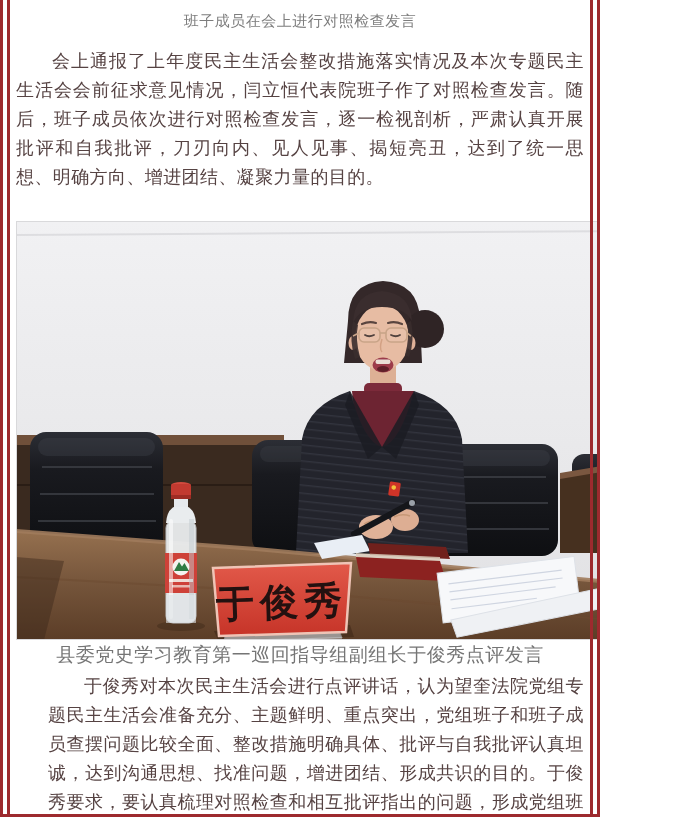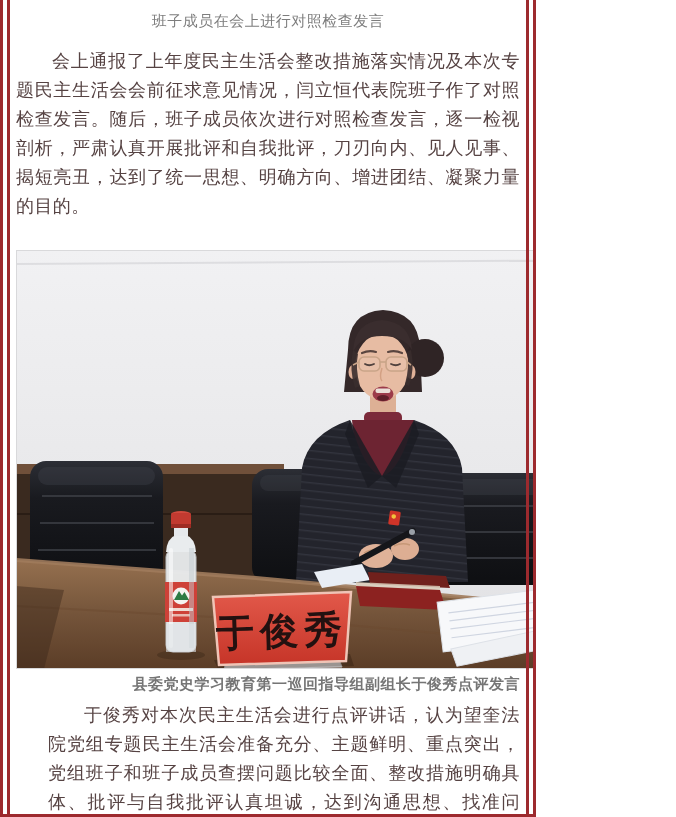--- a/index.html
+++ b/index.html
@@ -1,26 +1,26 @@
 <!DOCTYPE html>
 <html><head>
 <meta charset="utf-8">
 <style>
   html,body{margin:0;padding:0;background:#ffffff;}
   body{width:676px;height:817px;font-family:"Liberation Sans","DejaVu Sans",sans-serif;}
-  .page{position:relative;width:536px;height:817px;background:#fff;overflow:hidden;}
+  .page{position:relative;width:600px;height:817px;background:#fff;overflow:hidden;}
   .frame-outer{position:absolute;inset:0;border-left:3px solid #9d2a2e;border-right:3px solid #9d2a2e;border-bottom:3px solid #9d2a2e;pointer-events:none;z-index:5;}
   .frame-inner{position:absolute;top:0;bottom:0;left:7px;right:7px;border-left:3px solid #9d2a2e;border-right:3px solid #9d2a2e;pointer-events:none;z-index:5;}
   .content{position:absolute;left:16px;right:16px;top:0;}
   .caption-top{margin-top:11px;text-align:center;font-size:15px;line-height:20px;color:#7d7d7d;letter-spacing:0.5px;}
   .para{font-size:18px;line-height:29px;letter-spacing:0.4px;color:#564343;text-align:justify;text-indent:2em;}
   .para1{margin-top:8px;}
   .photo-wrap{margin:29px auto 0 auto;width:628px;height:419px;position:relative;}
   .photo-wrap svg{display:block;width:628px;height:419px;}
-  .caption-photo{margin-top:5px;text-align:right;font-size:15px;line-height:20px;font-weight:bold;color:#757575;letter-spacing:0.5px;}
+  .caption-photo{margin-top:5px;text-align:center;font-size:19px;line-height:20px;font-weight:normal;color:#757575;letter-spacing:0.5px;}
   .para2{margin-top:7px;margin-left:32px;}
 </style>
 </head>
 <body>
 
 <div class="page">
   <div class="frame-outer" style="border-color: rgb(157, 42, 46);"></div>
   <div class="frame-inner" style="border-color: rgb(157, 42, 46);"></div>
 
   <div class="content">

